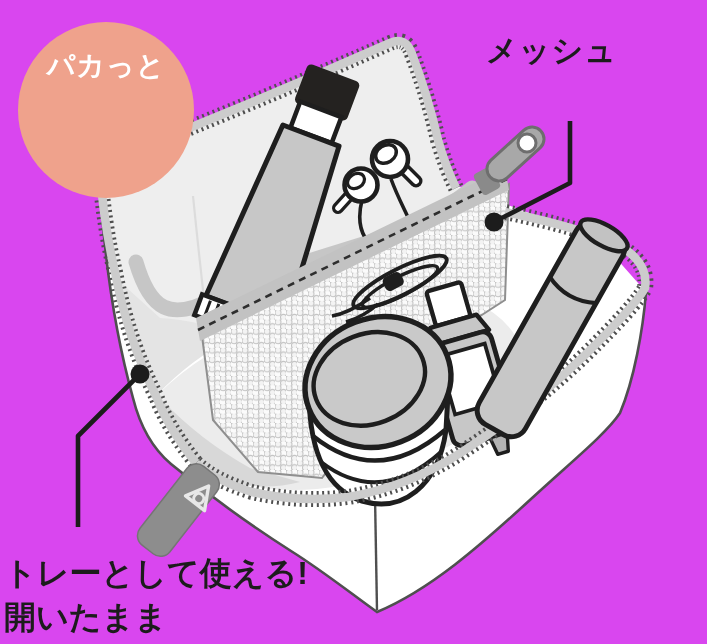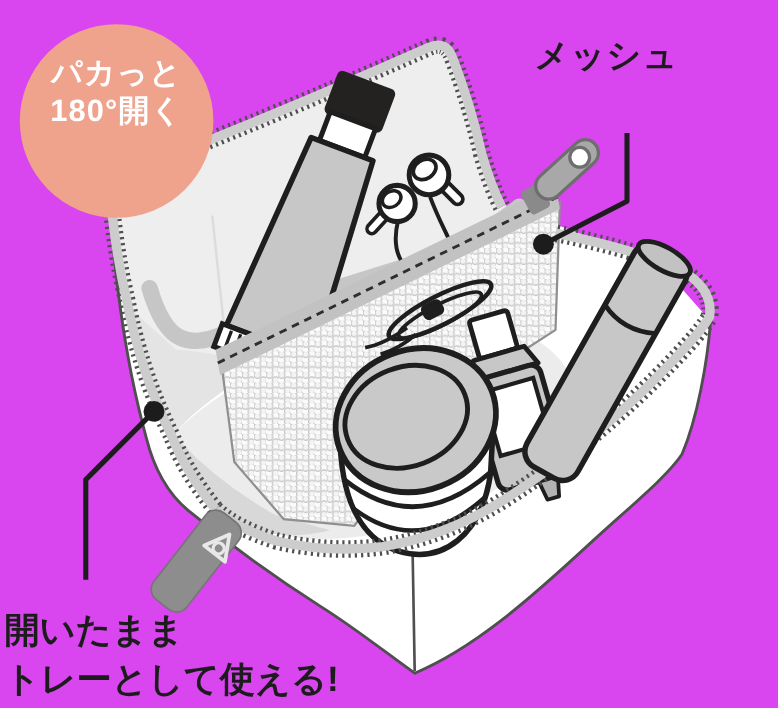--- a/index.html
+++ b/index.html
@@ -144,25 +144,24 @@
     <circle cx="494" cy="222" r="9.5" fill="#1c1c1c"></circle>
   </g>
   <g>
     <path d="M140,374 L78,436 L78,527" fill="none" stroke="#1c1c1c" stroke-width="4.6" stroke-linejoin="round"></path>
     <circle cx="140" cy="374" r="9.5" fill="#1c1c1c"></circle>
   </g>
 </svg>
 
 <div class="badge">
   <div>パカっと</div>
-  <div>180°開く</div>
 </div>
 
 <div class="label label-mesh">
   <div>メッシュ</div>
 </div>
 
 <div class="label label-tray">
+  <div>トレーとして使える!</div>
   <div>開いたまま</div>
-  <div>トレーとして使える!</div>
 </div>
 
 </div>
 
 </body></html>

